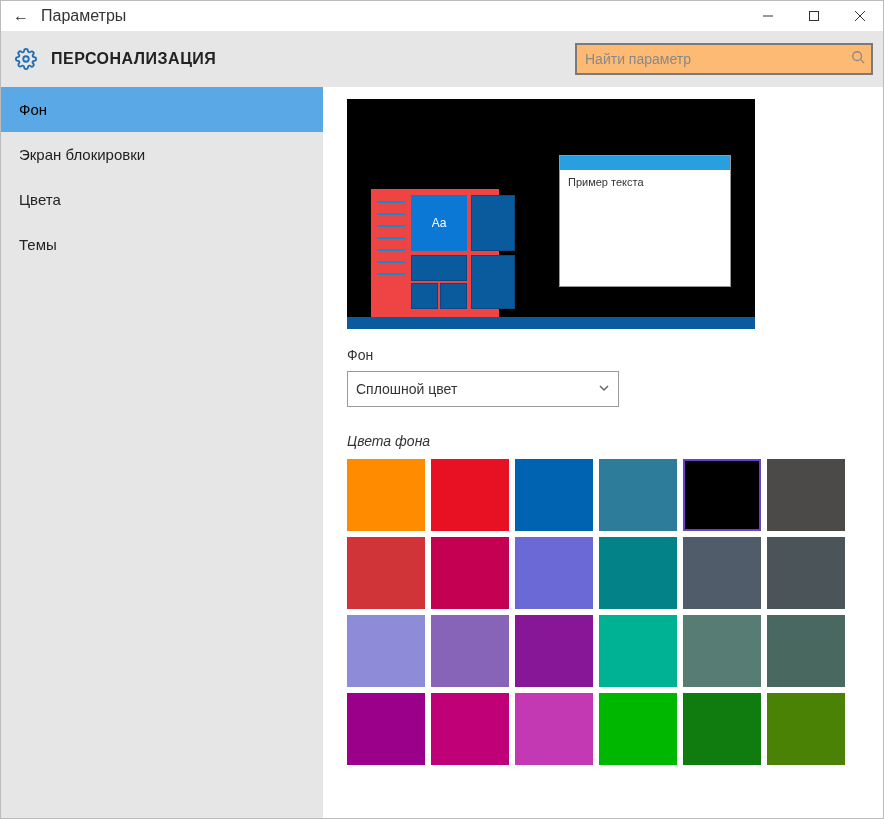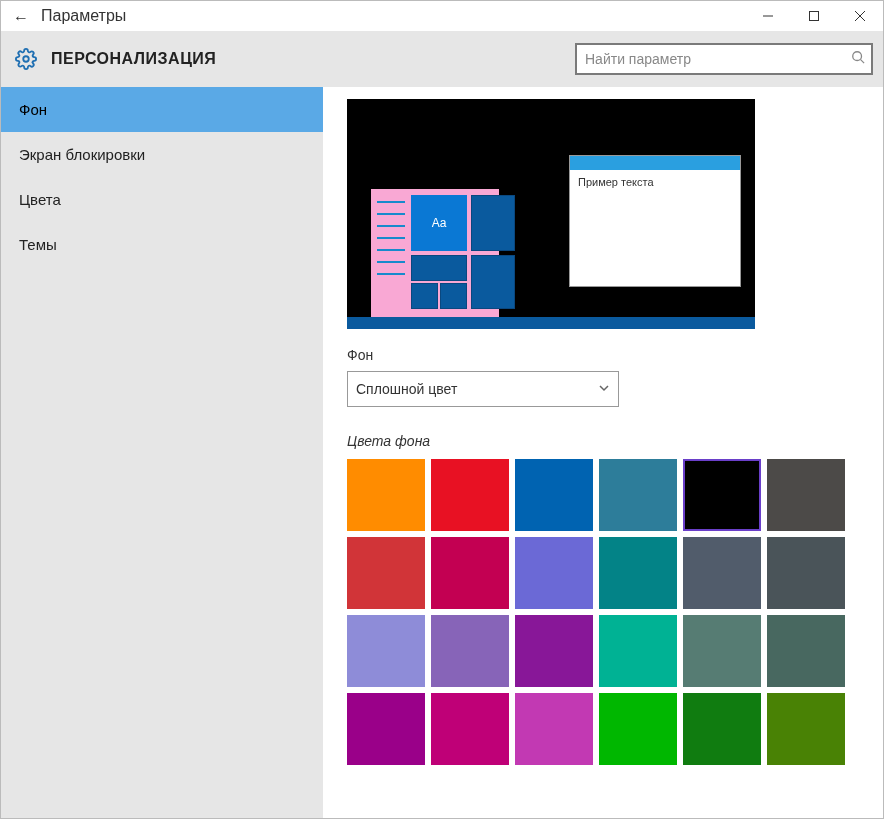--- a/index.html
+++ b/index.html
@@ -11,49 +11,49 @@
   .titlebar .title { font-size: 16px; color: #333; flex: 0 0 auto; }
   .titlebar .spacer { flex: 1; }
   .win-btn { width: 46px; height: 30px; display: flex; align-items: center; justify-content: center; color: #333; cursor: pointer; }
   .win-btn svg { width: 10px; height: 10px; }
 
   
   .header { height: 56px; background: #e6e6e6; display: flex; align-items: center; padding: 0 10px 0 14px; }
   .header .gear { width: 22px; height: 22px; color: #1f6fb2; margin-right: 14px; }
   .header h1 { font-size: 16px; font-weight: 600; letter-spacing: 0.5px; color: #222; }
   .header .spacer { flex: 1; }
-  .search-wrap { position: relative; width: 298px; height: 32px; border: 2px solid #7a7a7a; background: #ffffff; display: flex; align-items: center; }
+  .search-wrap { position: relative; width: 298px; height: 32px; border: 2px solid #7a7a7a; background: #fdba74; display: flex; align-items: center; }
   .search-wrap input { border: none; outline: none; width: 100%; height: 100%; padding: 0 30px 0 8px; font-size: 14px; color: #333; background: transparent; }
   .search-wrap input::placeholder { color: #888; }
   .search-wrap .search-icon { position: absolute; right: 6px; top: 50%; transform: translateY(-50%); color: #888; }
 
   
   .layout { display: flex; height: calc(100% - 86px); }
   .sidebar { width: 322px; background: #e6e6e6; }
   .sidebar .item { padding: 14px 18px; font-size: 15px; color: #222; cursor: pointer; }
   .sidebar .item.selected { background: #5aa9e6; color: #000; }
 
   .content { flex: 1; background: #fff; padding: 12px 24px 24px 24px; overflow: auto; }
   .content h2 { font-size: 22px; font-weight: 400; color: #222; margin-bottom: 16px; }
 
   
   .preview { width: 408px; height: 230px; background: #000; position: relative; }
   .preview .taskbar { position: absolute; left: 0; right: 0; bottom: 0; height: 12px; background: #0a5a9e; }
-  .preview .start { position: absolute; left: 24px; bottom: 12px; width: 128px; height: 128px; background: #f9a8d4; }
+  .preview .start { position: absolute; left: 24px; bottom: 12px; width: 128px; height: 128px; background: #ef4444; }
   .preview .start .list { position: absolute; left: 6px; top: 6px; bottom: 6px; width: 28px; }
   .preview .start .list span { display:block; height:2px; background:#178acc; margin: 6px 0 10px 0; width:100%; }
   .preview .start .tiles { position: absolute; left: 40px; top: 6px; right: 6px; bottom: 6px; }
   .preview .tile-big { position: absolute; left: 0; top: 0; width: 56px; height: 56px; background: #0a78d4; display:flex; align-items:center; justify-content:center; color:#fff; font-size:12px; }
   .preview .tile-small { position:absolute; background:#0a5a9e; border:1px solid #0a4880;}
   .t1{left:0; top:60px; width:56px; height:26px;}
   .t2{left:0; top:88px; width:27px; height:26px;}
   .t3{left:29px; top:88px; width:27px; height:26px;}
   .t4{left:60px; top:0; width:44px; height:56px;}
   .t5{left:60px; top:60px; width:44px; height:54px;}
-  .preview .win { position:absolute; right:14px; top:56px; width:172px; height:132px; background:#fff; border:1px solid #999; box-shadow: 0 0 0 1px rgba(0,0,0,.1);}
+  .preview .win { position:absolute; right:24px; top:56px; width:172px; height:132px; background:#fff; border:1px solid #999; box-shadow: 0 0 0 1px rgba(0,0,0,.1);}
   .preview .win .bar { height:14px; background:#2a9fe0; }
   .preview .win .txt { padding:6px 8px; font-size:11px; color:#333; }
 
   
   .section-label { font-size: 14px; color: #333; margin-top: 18px; margin-bottom: 8px; }
   .dropdown { width: 272px; height: 36px; border: 1px solid #999; display:flex; align-items:center; justify-content:space-between; padding: 0 8px; cursor:pointer; font-size:14px; color:#333; background:#fff;}
   .dropdown .chev { color:#666; font-size:12px; }
 
   
   .colors-label { font-size: 14px; color:#333; margin-top: 26px; margin-bottom:10px;font-style:italic; }

